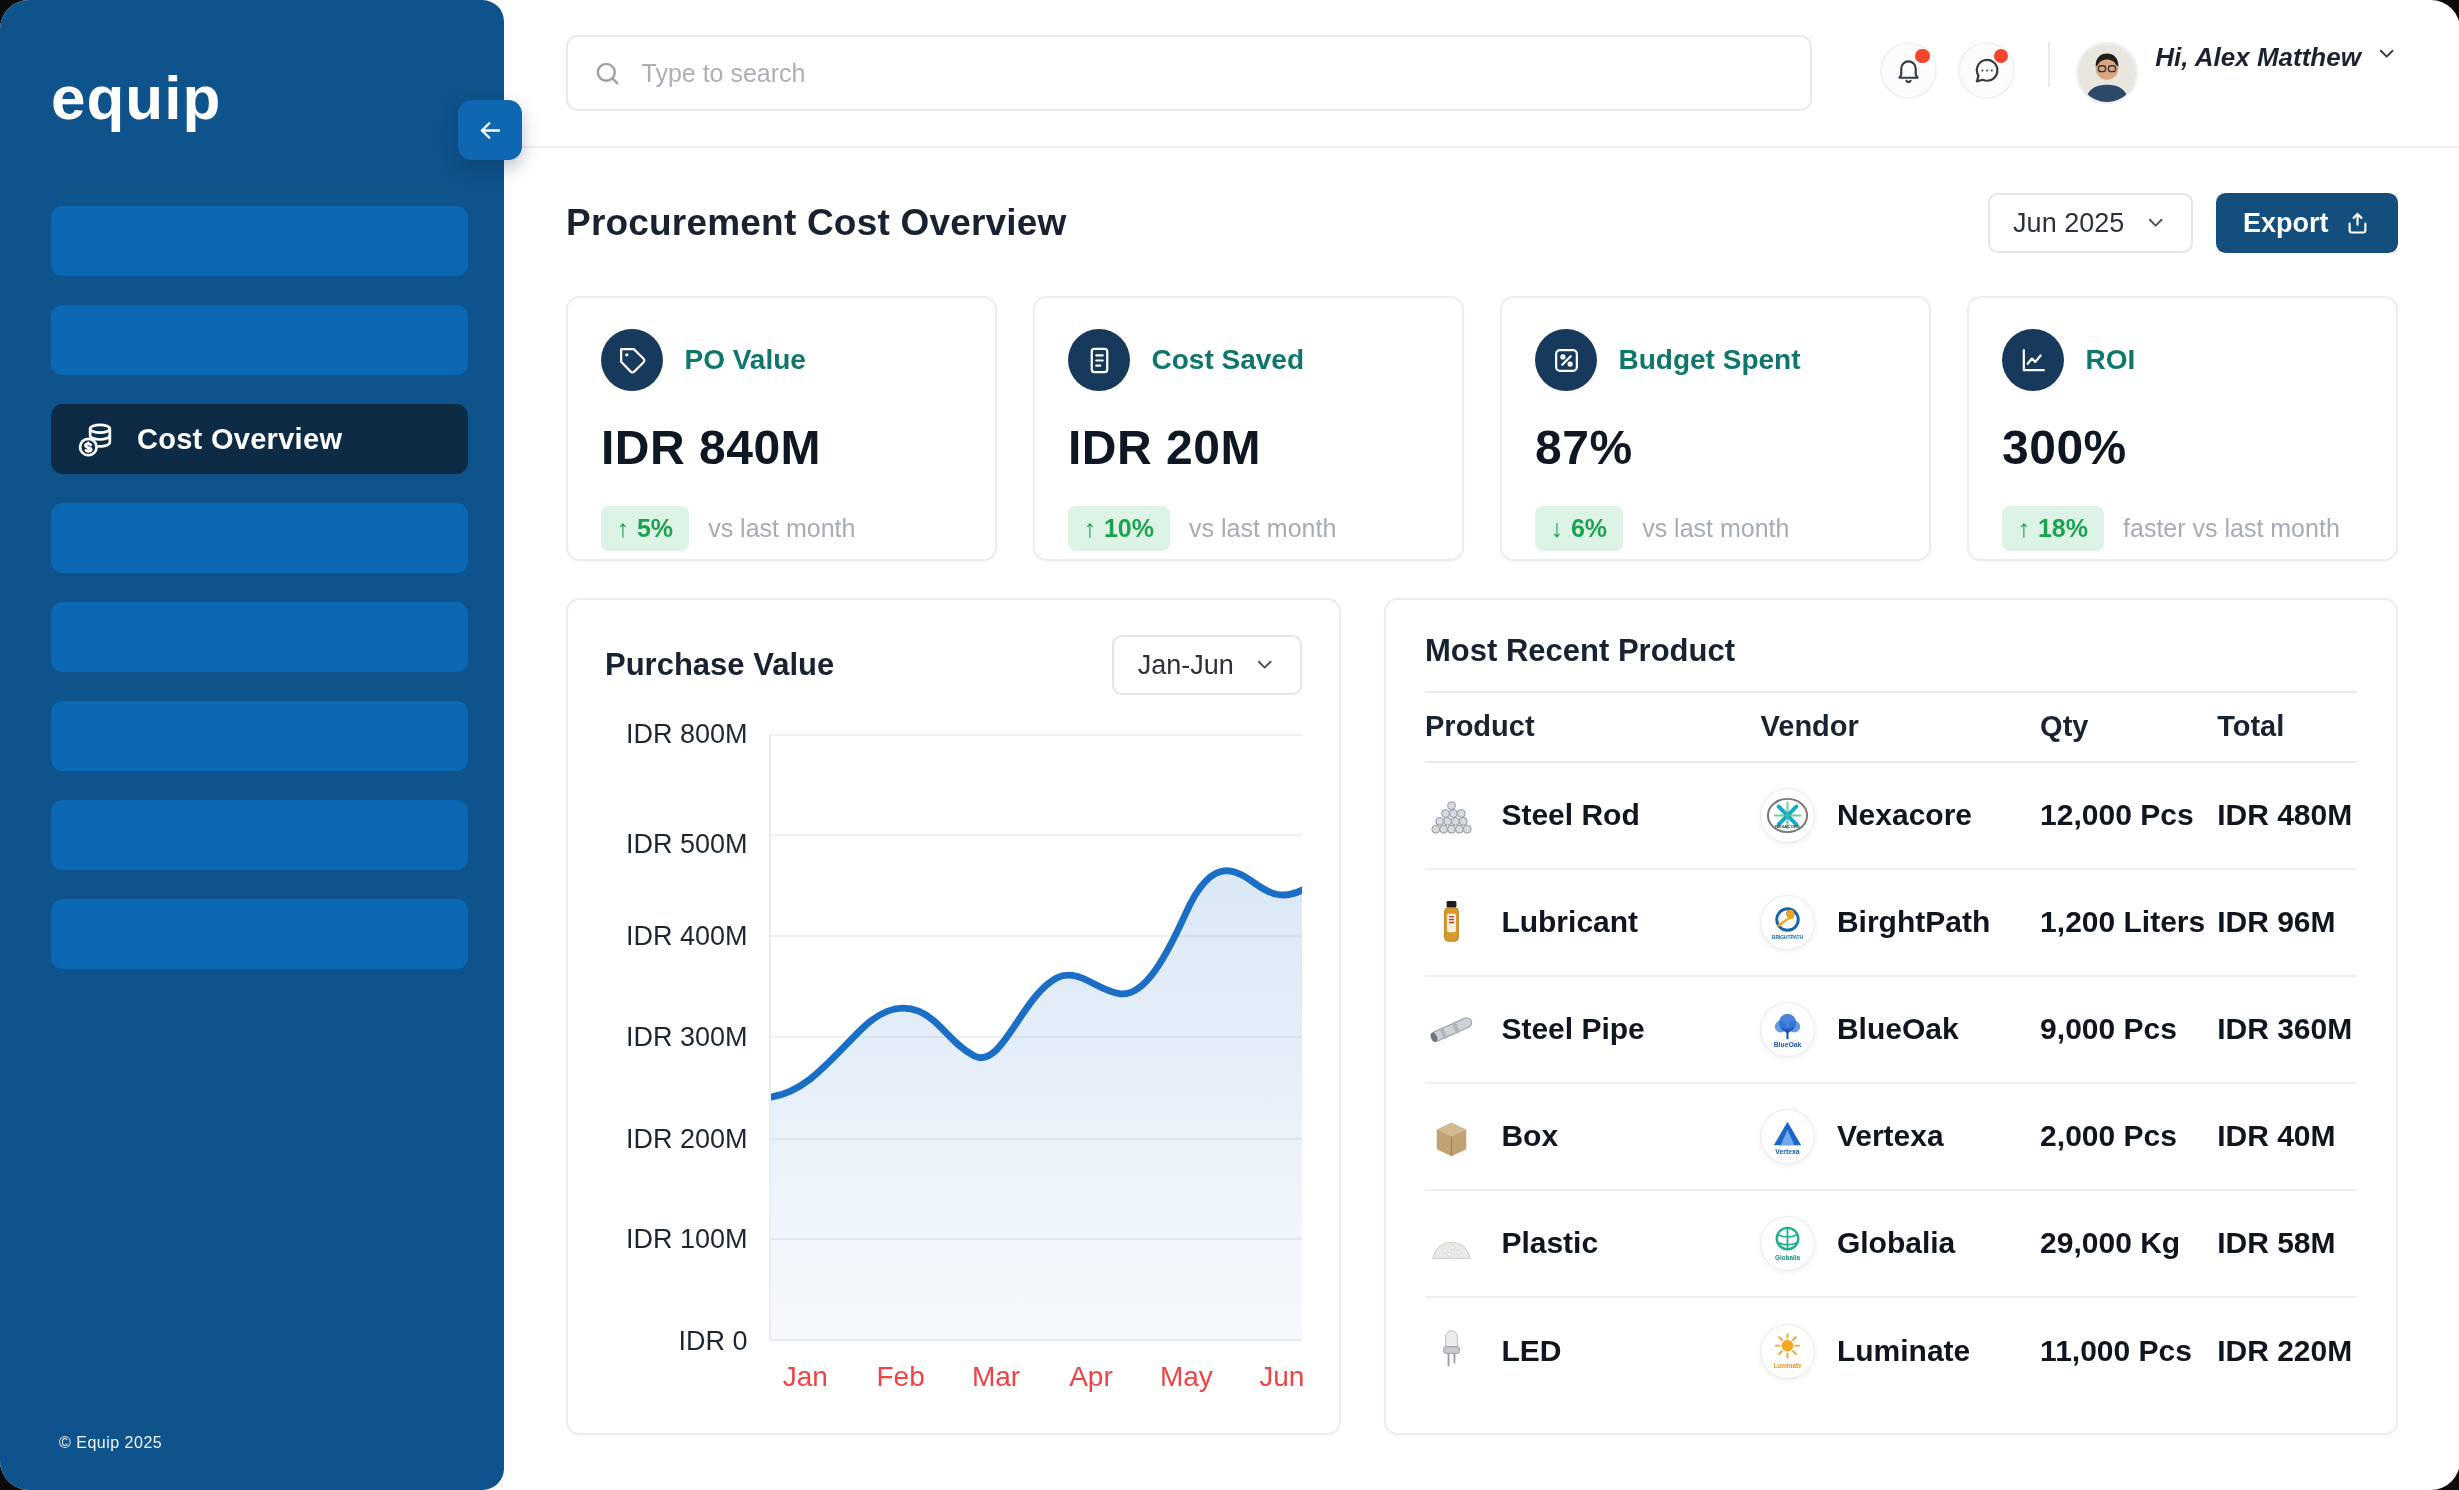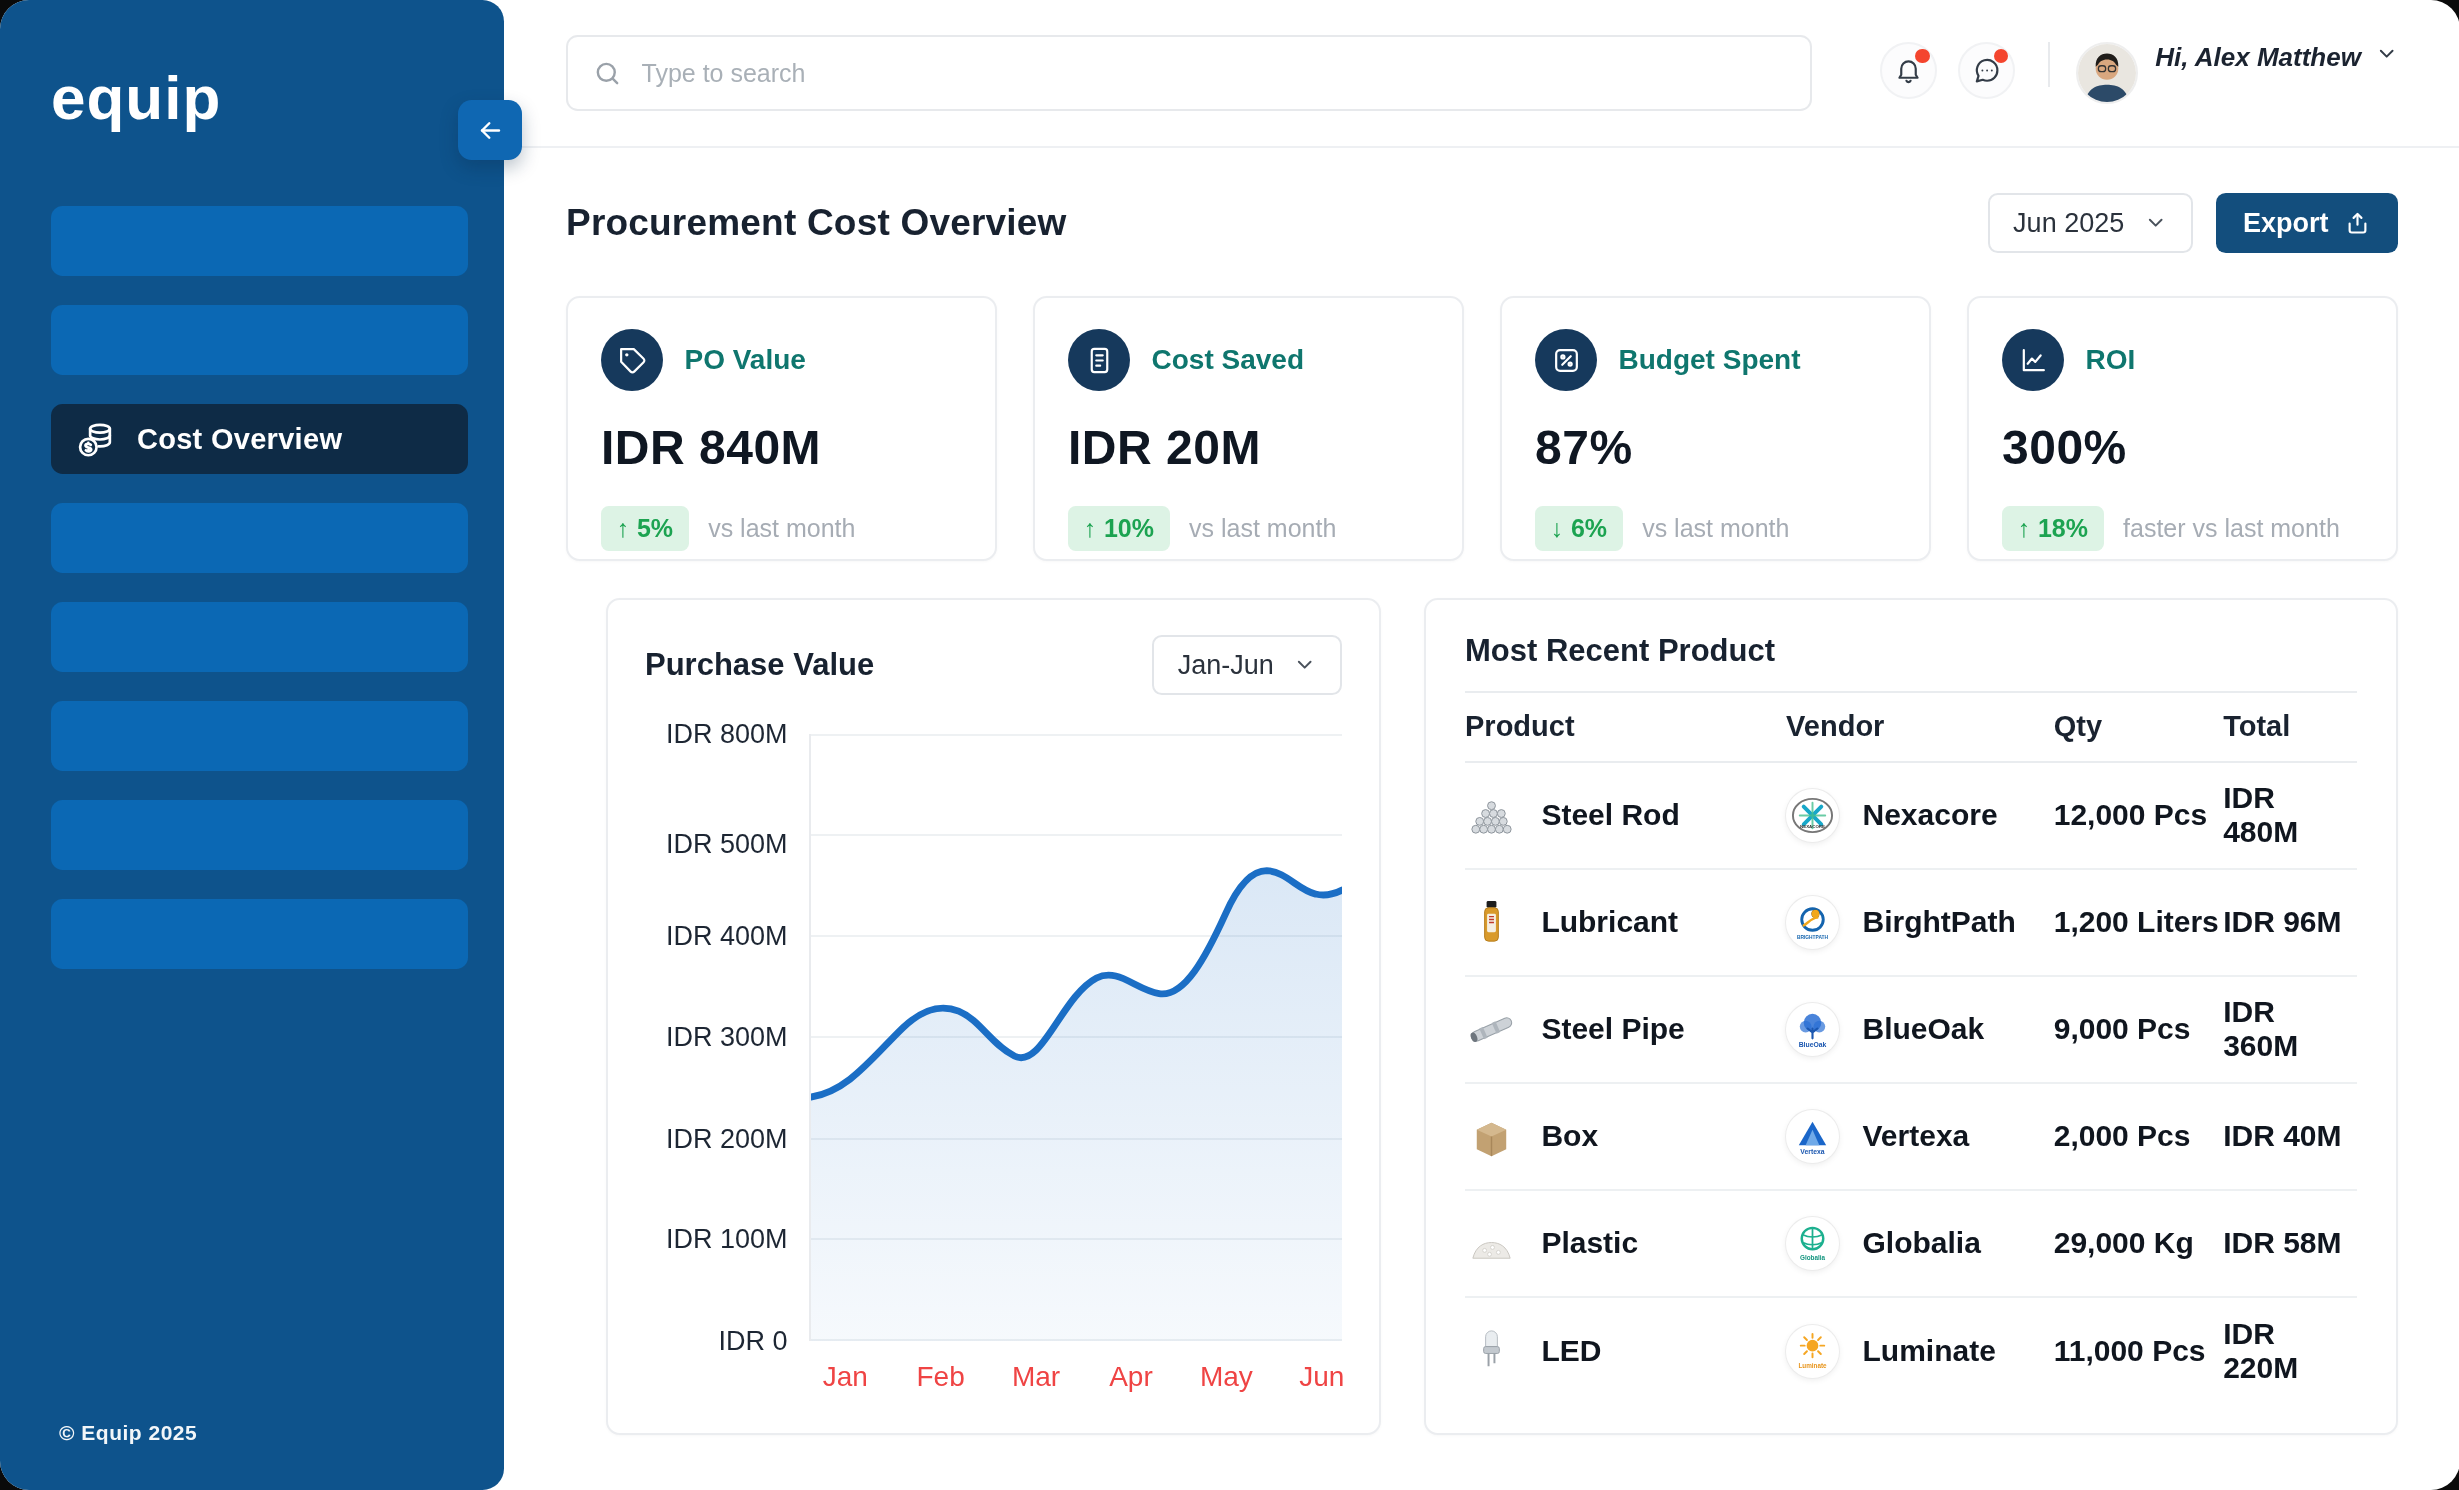--- a/index.html
+++ b/index.html
@@ -10,22 +10,22 @@
   
   .sidebar { width:504px; flex:none; background:#0E538C; border-radius:0 21.5px 21.5px 0;
              position:relative; padding:66px 36px 0 51px; }
   .logo { color:#fff; font-size:62px; font-weight:700; letter-spacing:1px; line-height:64px; }
   .menu { margin-top:76px; }
   .menu-ph { height:70px; border-radius:11.7px; background:#0B68B4; margin-bottom:29px; }
   .menu-active { height:70px; border-radius:11.7px; background:#0E2B46; margin-bottom:29px;
                  display:flex; align-items:center; gap:19.5px; padding:0 23.4px; color:#fff; }
   .menu-active .lbl { font-size:29px; font-weight:600; letter-spacing:0.3px; }
   .menu-active svg { width:43px; height:43px; flex:none; }
-  .side-foot { position:absolute; left:59px; bottom:45px; color:rgba(255,255,255,.95);
-               font-size:21px; font-weight:700; letter-spacing:0.5px; }
+  .side-foot { position:absolute; left:59px; bottom:38px; color:rgba(255,255,255,.95);
+               font-size:16px; font-weight:400; letter-spacing:0.5px; }
   .collapse-btn { position:absolute; left:458px; top:100px; width:64px; height:60px;
                   border-radius:13.7px; background:#0F67B2; display:flex; align-items:center;
                   justify-content:center; box-shadow:0 7.8px 17.6px rgba(10,40,70,.28); z-index:6;
                   border:none; cursor:pointer; }
   .collapse-btn svg { width:29px; height:29px; stroke:#fff; }
 
   
   .content { flex:1; display:flex; flex-direction:column; min-width:0; }
   .topbar { height:148px; flex:none; display:flex; align-items:center; padding:0 62px;
             border-bottom:2px solid #eef0f3; }
@@ -73,21 +73,21 @@
   .stat-label { font-size:28px; font-weight:600; color:#0f766e;text-align:center; }
   .stat-value { font-size:48px; font-weight:700; color:#0f1722; margin-top:29px;
                 letter-spacing:0.5px; }
   .stat-delta { display:flex; align-items:center; gap:19.5px; margin-top:31px; }
   .badge { background:#DDF3E5; border-radius:7.8px; padding:7.8px 15.6px; color:#1CA351;
            font-size:25px; font-weight:700; display:flex; align-items:center; gap:7.8px; }
   .delta-note { font-size:25px; color:#a6acb4; font-weight:500; }
 
   
   .row2 { display:flex; gap:43px; margin-top:37px; }
-  .chart-card { width:775px; height:837px; padding:35px 37px; flex:none;margin-left:40px; }
+  .chart-card { width:775px; height:837px; padding:35px 37px; flex:none; }
   .chart-head { display:flex; justify-content:space-between; align-items:center; }
   .sec-title { font-size:31px; font-weight:700; color:#182230; }
   .chart-body { display:flex; margin-top:39px; }
   .ylab { width:164px; flex:none; position:relative; height:607px; }
   .ylab span { position:absolute; right:21.5px; transform:translateY(-50%); font-size:27px;
                color:#1d2633; font-weight:500; white-space:nowrap; }
   .plot { flex:1; height:607px; position:relative; border-left:2px solid #e9ebee; }
   .gl { position:absolute; left:0; right:0; height:2px; background:#eef1f3; }
   .plot svg { position:absolute; inset:0; width:100%; height:100%; }
   .months { position:relative; height:43px; margin:19.5px 0 0 164px; }

